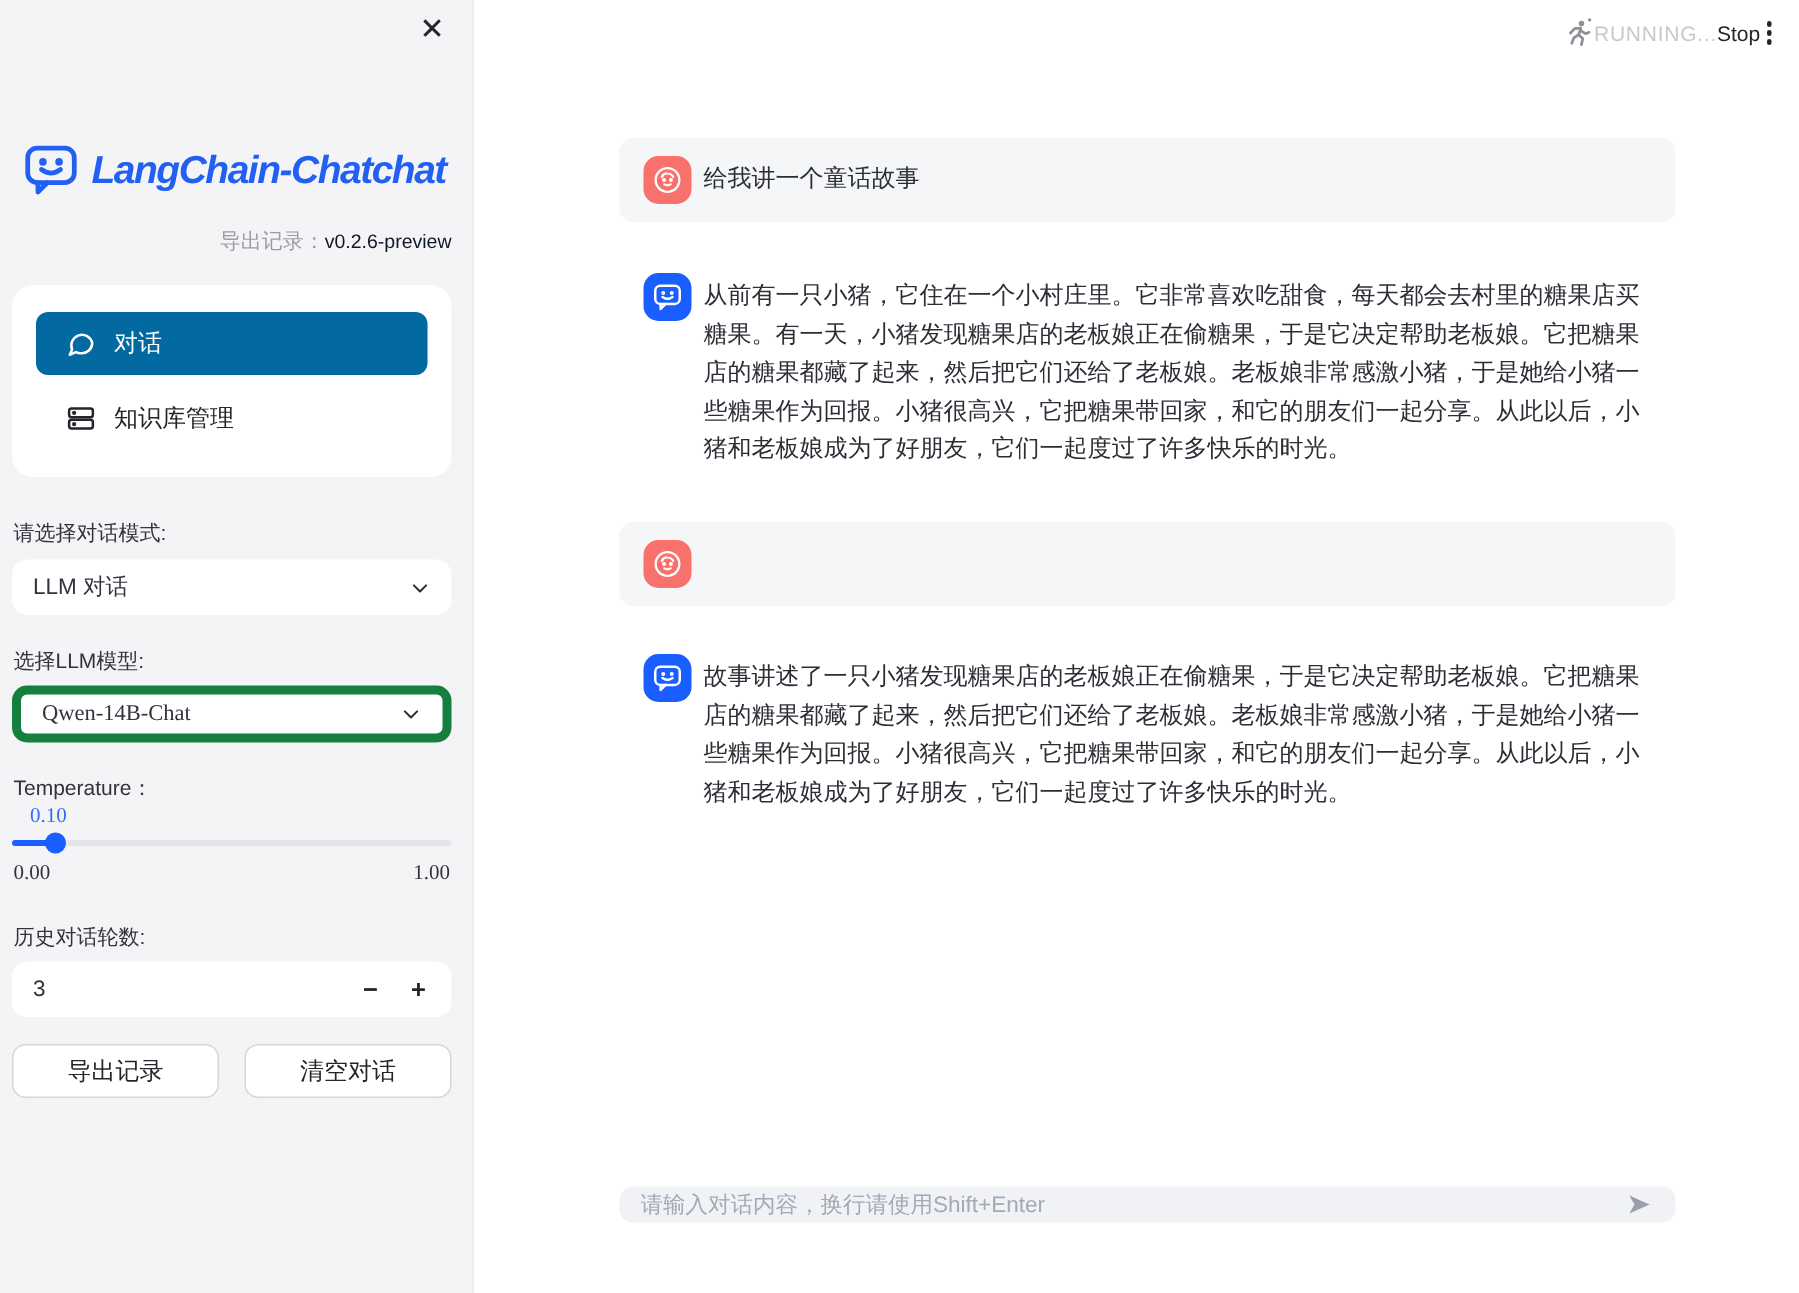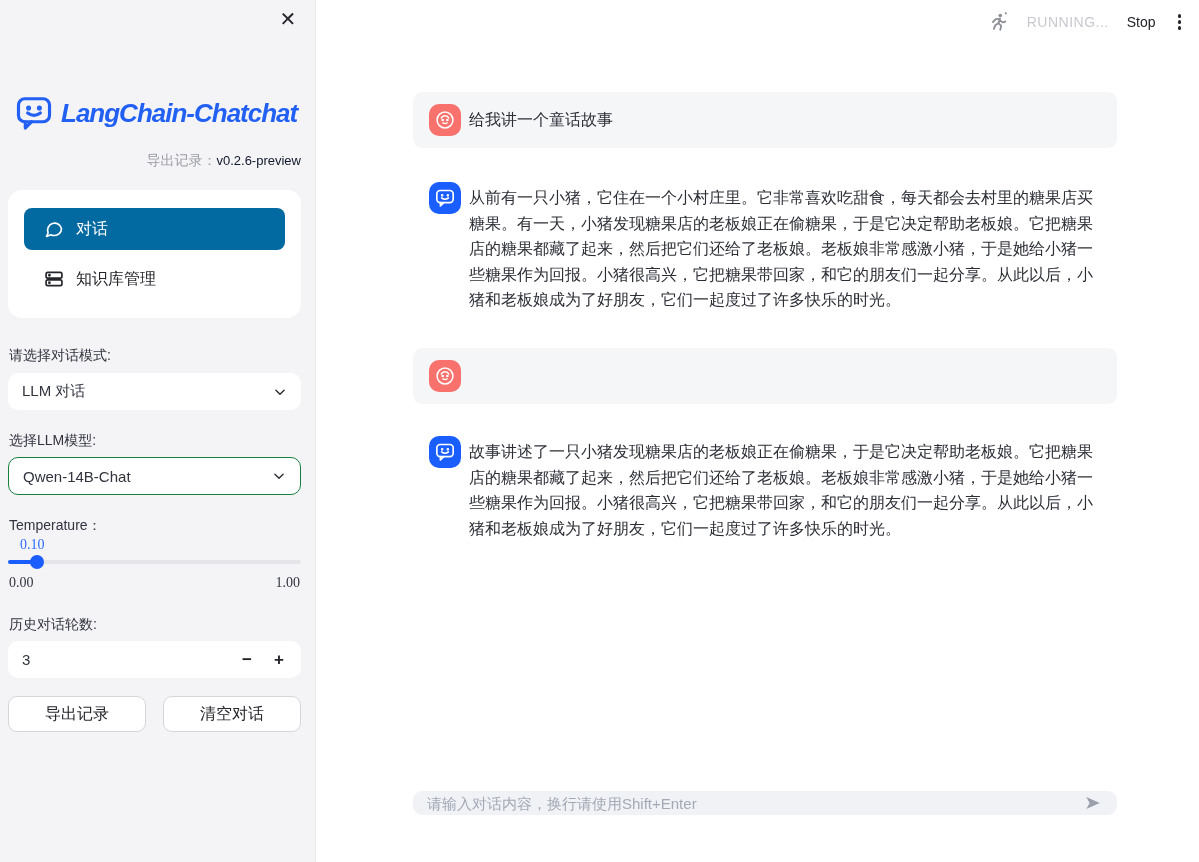--- a/index.html
+++ b/index.html
@@ -25,21 +25,21 @@
   .nav-item { position:absolute; left:16px; width:261px; height:42px; border-radius:8px;
     display:flex; align-items:center; gap:12px; padding-left:20px; font-size:16px; cursor:pointer; }
   .nav-item.active { top:18px; background:#0369a1; color:#ffffff; font-weight:normal; }
   .nav-item.plain  { top:68px; color:#24252b; }
   .nav-ic { width:20px; height:20px; flex:0 0 auto; }
 
   .side-label { position:absolute; left:9px; font-size:14px; color:#31333f; }
   .selectbox { position:absolute; left:8px; width:293px; height:37px; background:#ffffff;
     border-radius:10px; display:flex; align-items:center; padding:0 14px; font-size:15px;
     cursor:pointer; justify-content:space-between; }
-  .selectbox.focused { border:1px solid #15803d; }
+  .selectbox.focused { border:6px solid #15803d;font-family:Liberation Serif, serif; }
   .chev { width:14px; height:14px; color:#2c2e36; }
 
   .mono { font-family:Liberation Serif, serif; }
   .slider-value { position:absolute; left:20px; top:537px; font-size:14px; color:#2e6bff; }
   .slider-wrap { position:absolute; left:8px; top:555px; width:293px; height:14px; }
   .slider-track { position:absolute; left:0; top:5px; width:100%; height:4px;
     background:#e4e5e8; border-radius:2px; }
   .slider-fill { position:absolute; left:0; top:5px; width:10%; height:4px;
     background:#1a5eff; border-radius:2px; }
   .slider-thumb { position:absolute; left:10%; top:0; width:14px; height:14px; margin-left:-7px;
@@ -54,21 +54,21 @@
     font-size:17px; font-weight:bold; color:#24252b; cursor:pointer; }
 
   .side-btn { position:absolute; top:696px; width:138px; height:36px; background:#ffffff;
     border:1px solid #d5d6da; border-radius:9px; display:flex; align-items:center;
     justify-content:center; font-size:16px; color:#24252b; cursor:pointer; }
   .side-btn.export { left:8px; }
   .side-btn.clear { left:163px; }
 
   
   .topbar { position:absolute; right:14px; top:6px; height:32px; display:flex;
-    align-items:center; gap:18px; }
+    align-items:center; }
   .runner { width:22px; height:22px; color:#8d9096; }
   .running-text { font-size:14px; color:#c7c9cf; letter-spacing:0.5px; }
   .stop-btn { font-size:14px; color:#24252b; cursor:pointer; }
   .kebab { font-size:17px; color:#24252b; cursor:pointer; line-height:1;
     letter-spacing:0; display:flex; flex-direction:column; gap:2.5px; padding:4px; }
   .kebab i { width:3.5px; height:3.5px; background:#24252b; border-radius:50%; }
 
   
   .chat-col { position:absolute; left:413px; top:0; width:704px; }
   .msg { position:absolute; left:0; width:704px; display:flex; gap:8px; }

